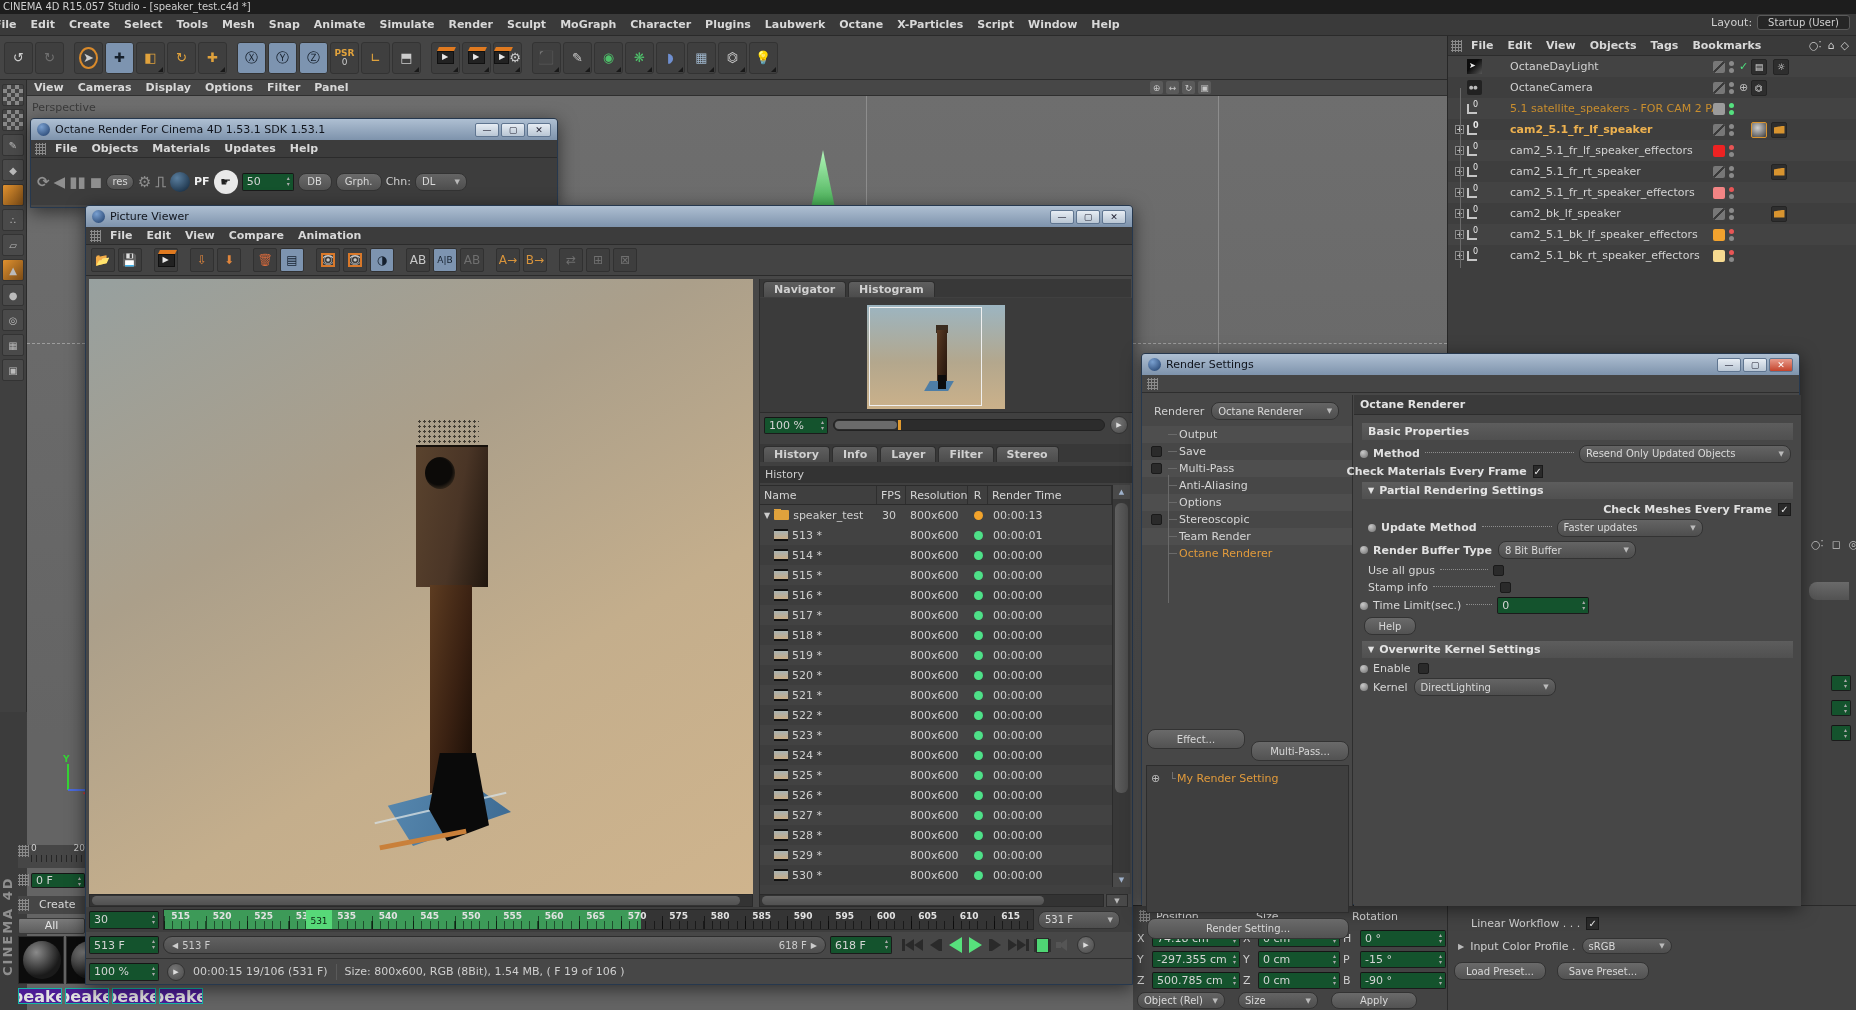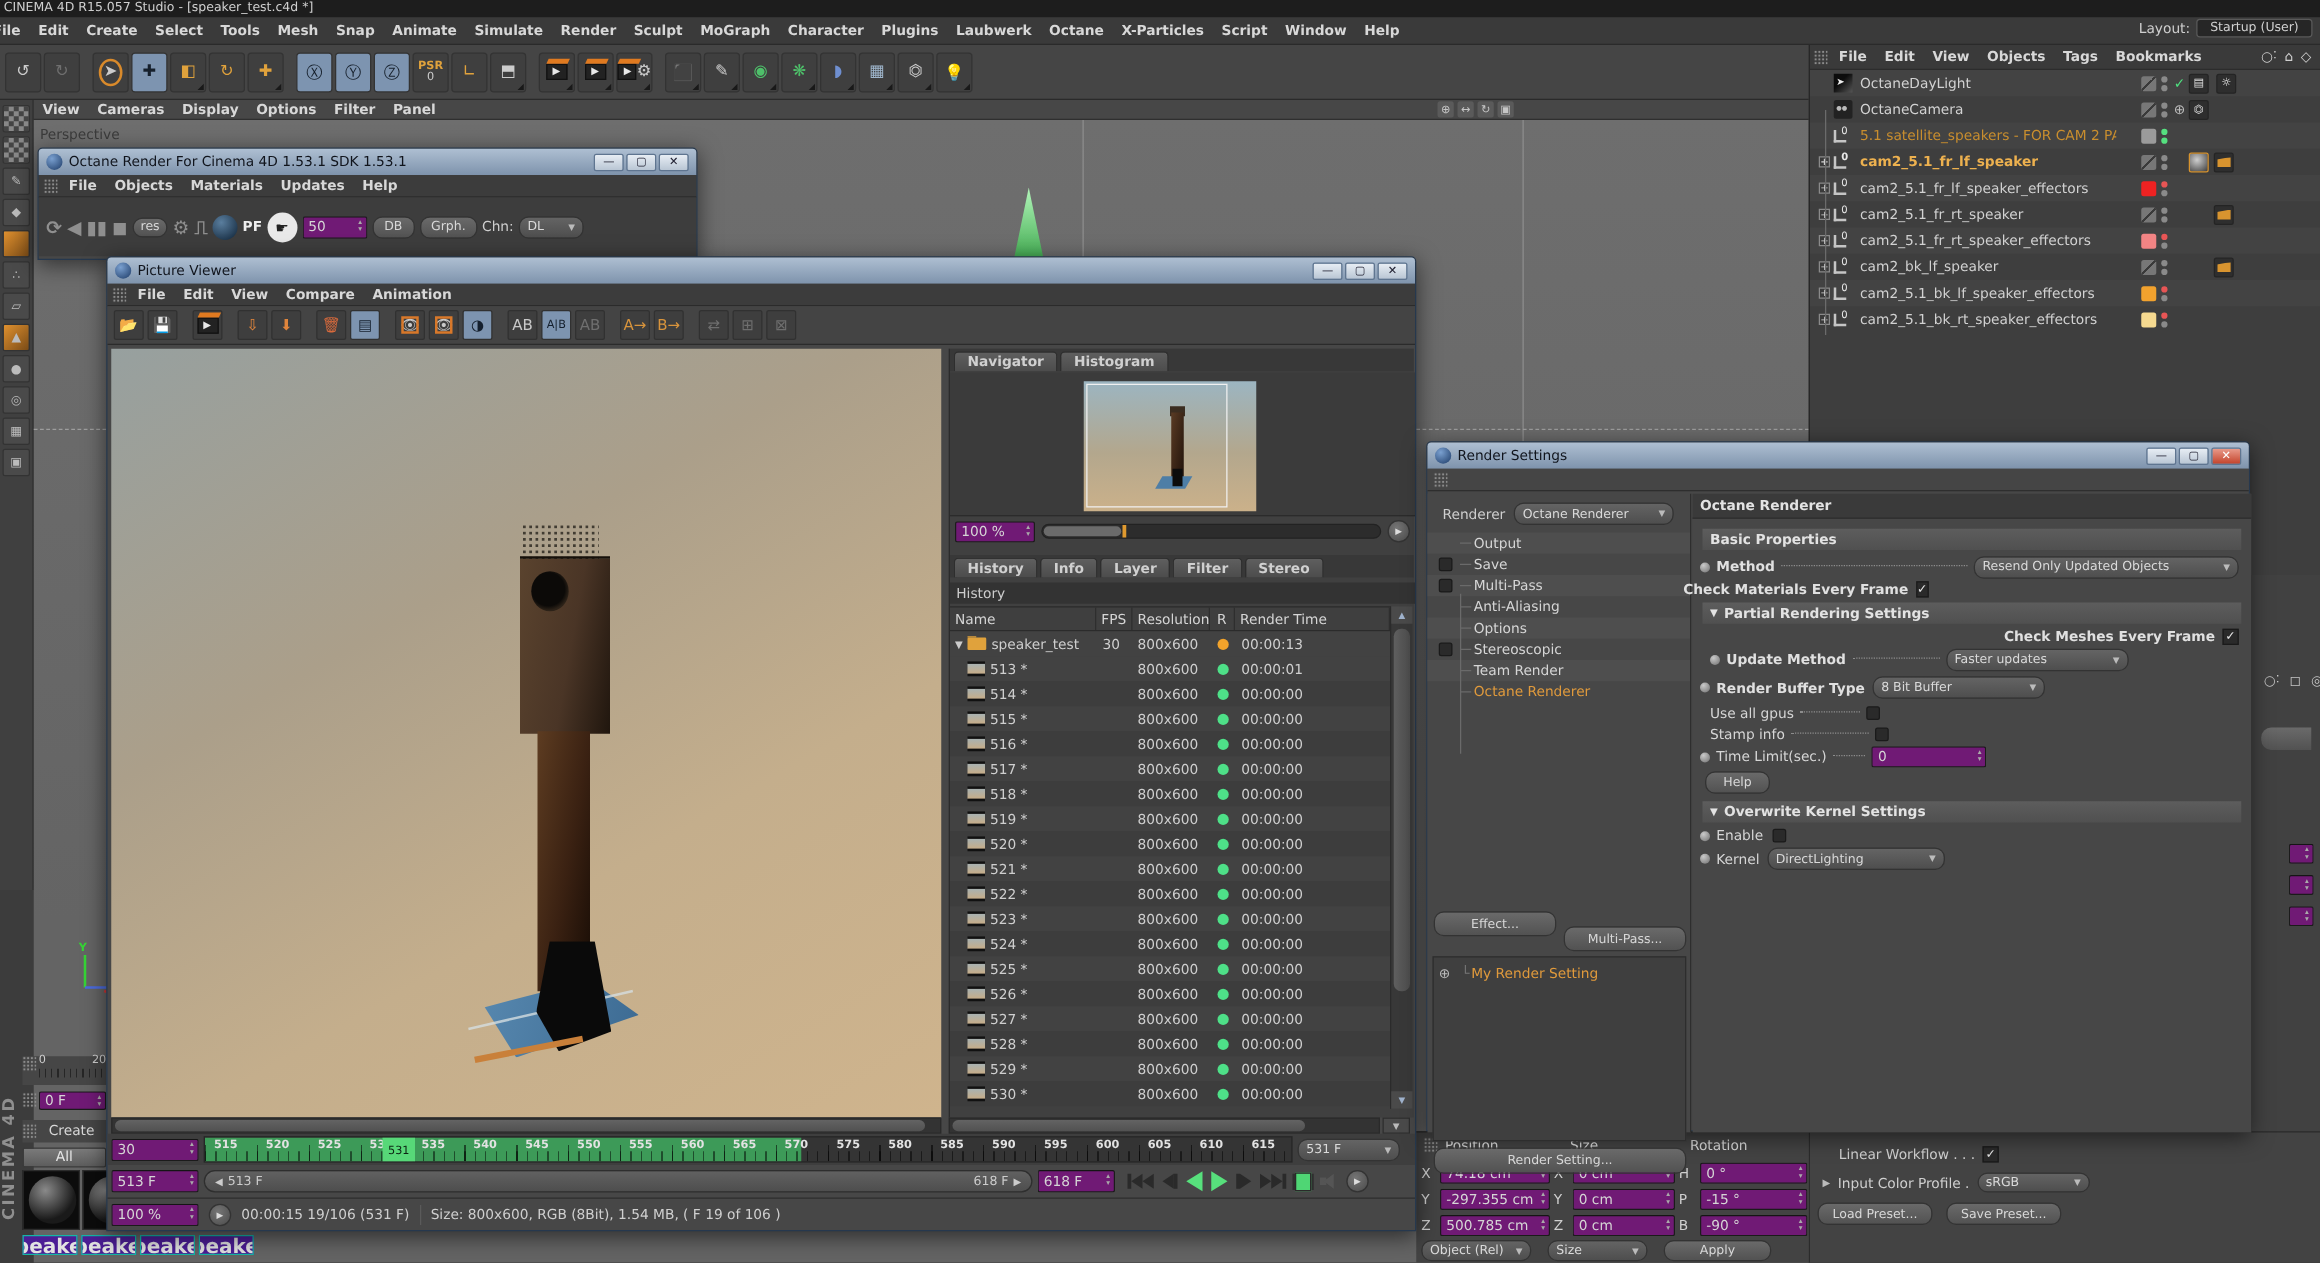--- a/index.html
+++ b/index.html
@@ -49,21 +49,21 @@
     clip-path:polygon(50% 0,100% 100%,0 100%);box-shadow:0 0 14px 4px rgba(110,255,130,.55);opacity:.95;}
   #axis-gizmo{left:12px;top:668px;width:60px;height:45px;}
   #axis-gizmo .y{position:absolute;left:28px;top:0;width:2px;height:26px;background:#35d435;}
   #axis-gizmo .z{position:absolute;left:29px;top:25px;width:20px;height:2px;background:#4b6bde;}
   #axis-gizmo .x{position:absolute;left:44px;top:30px;width:14px;height:2px;background:#d43535;transform:rotate(18deg);}
   #axis-gizmo .ly{position:absolute;left:24px;top:-10px;color:#35d435;font-size:9px;}
   #axis-gizmo .lz{position:absolute;left:50px;top:18px;color:#4b6bde;font-size:9px;}
   #axis-gizmo .lx{position:absolute;left:58px;top:27px;color:#d43535;font-size:9px;}
   
   .grip{width:11px;height:12px;background:radial-gradient(#8b8b8b 1px,transparent 1.2px);background-size:3px 3px;flex:none;}
-  .field{background:#701a75;border:1px solid #1b1b1b;border-top-color:#151515;color:#d5d5d5;
+  .field{background:#14532d;border:1px solid #1b1b1b;border-top-color:#151515;color:#d5d5d5;
     display:flex;align-items:center;padding:0 4px;border-radius:2px;}
   .spin{position:relative;padding-right:12px;}
   .spin::after{content:"▴\A▾";white-space:pre;position:absolute;right:3px;top:1px;font-size:6px;line-height:6px;color:#aaa;}
   .chipbtn{background:linear-gradient(#6a6a6a,#525252);border:1px solid #333;border-radius:8px;
     color:#d8d8d8;display:flex;align-items:center;justify-content:center;font-size:10px;}
   .dd{background:linear-gradient(#646464,#4e4e4e);border:1px solid #333;border-radius:8px;color:#dadada;
     display:flex;align-items:center;padding:0 6px;font-size:10px;white-space:nowrap;}
   .dd .arr{margin-left:auto;font-size:7px;color:#bbb;padding-left:6px;}
   .sq-btn{background:linear-gradient(#e7edf4,#b9c6d4);border:1px solid #5f7globals/0;border:1px solid #5f7590;border-radius:2px;
     width:24px;height:14px;font-size:9px;color:#223;display:flex;align-items:center;justify-content:center;}
@@ -213,21 +213,21 @@
   .om-row:nth-child(odd){background:#434343;}
   .om-plus{position:absolute;left:7px;width:9px;height:9px;border:1px solid #8a8a8a;font-size:8px;line-height:7px;
     text-align:center;color:#ccc;background:#3a3a3a;}
   .om-ico{position:absolute;left:19px;width:15px;height:15px;font-size:8px;color:#ddd;}
   .v-null{border-left:2px solid #c5c5c5;border-bottom:2px solid #c5c5c5;width:10px;height:10px;}
   .v-null::after{content:"0";position:absolute;left:4px;top:-4px;font-size:8px;color:#e8e8e8;}
   .v-daylight{background:linear-gradient(135deg,#0c0c0c 40%,#555);}
   .v-daylight::after{content:"➤";color:#eee;font-size:8px;position:absolute;left:2px;top:2px;}
   .v-camera{background:#222;border-radius:2px;}
   .v-camera::after{content:"●●";color:#bbb;font-size:5px;position:absolute;left:2px;top:4px;}
-  .om-name{position:absolute;left:40px;white-space:nowrap;color:#d2d2d2;max-width:205px;overflow:hidden;}
+  .om-name{position:absolute;left:62px;white-space:nowrap;color:#d2d2d2;max-width:205px;overflow:hidden;}
   .om-chip{position:absolute;left:265px;width:12px;height:12px;border-radius:2px;overflow:hidden;}
   .om-slash{position:absolute;inset:0;background:linear-gradient(135deg,transparent 45%,#3a3a3a 45%,#3a3a3a 55%,transparent 55%);}
   .om-dots{position:absolute;left:281px;display:flex;flex-direction:column;gap:2px;}
   .om-dots i{width:5px;height:5px;border-radius:50%;}
   .om-extra{position:absolute;left:291px;font-size:11px;}
   .om-tag{position:absolute;width:16px;height:16px;background:#2e2e2e;border:1px solid #242424;border-radius:2px;
     display:flex;align-items:center;justify-content:center;font-size:9px;}
   .tag-mat{left:303px;border:1px solid #d8942f;background:radial-gradient(circle at 40% 35%,#cfcfcf,#3d3d3d);}
   .tag-clap{left:323px;}
   .tag-clap::before{content:"";width:11px;height:8px;background:#d8942f;clip-path:polygon(0 25%,100% 0,100% 100%,0 100%);}

